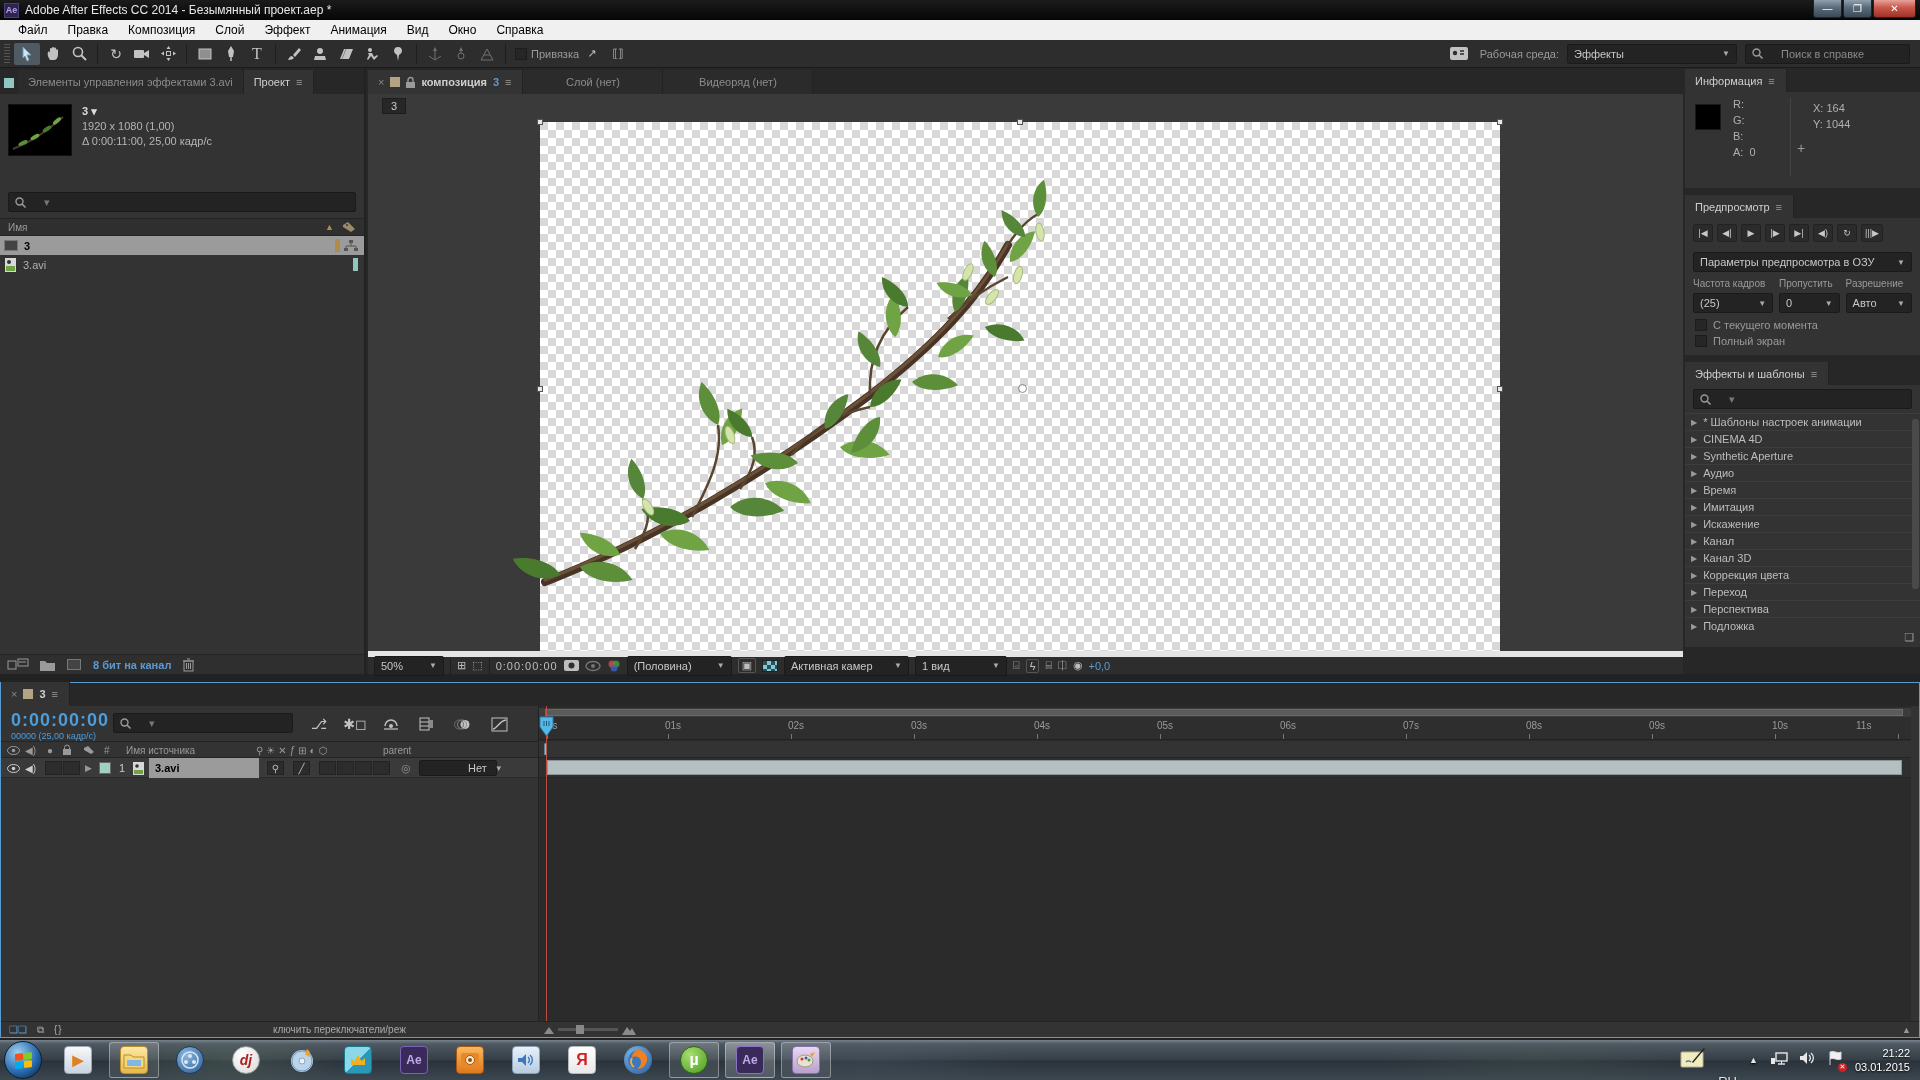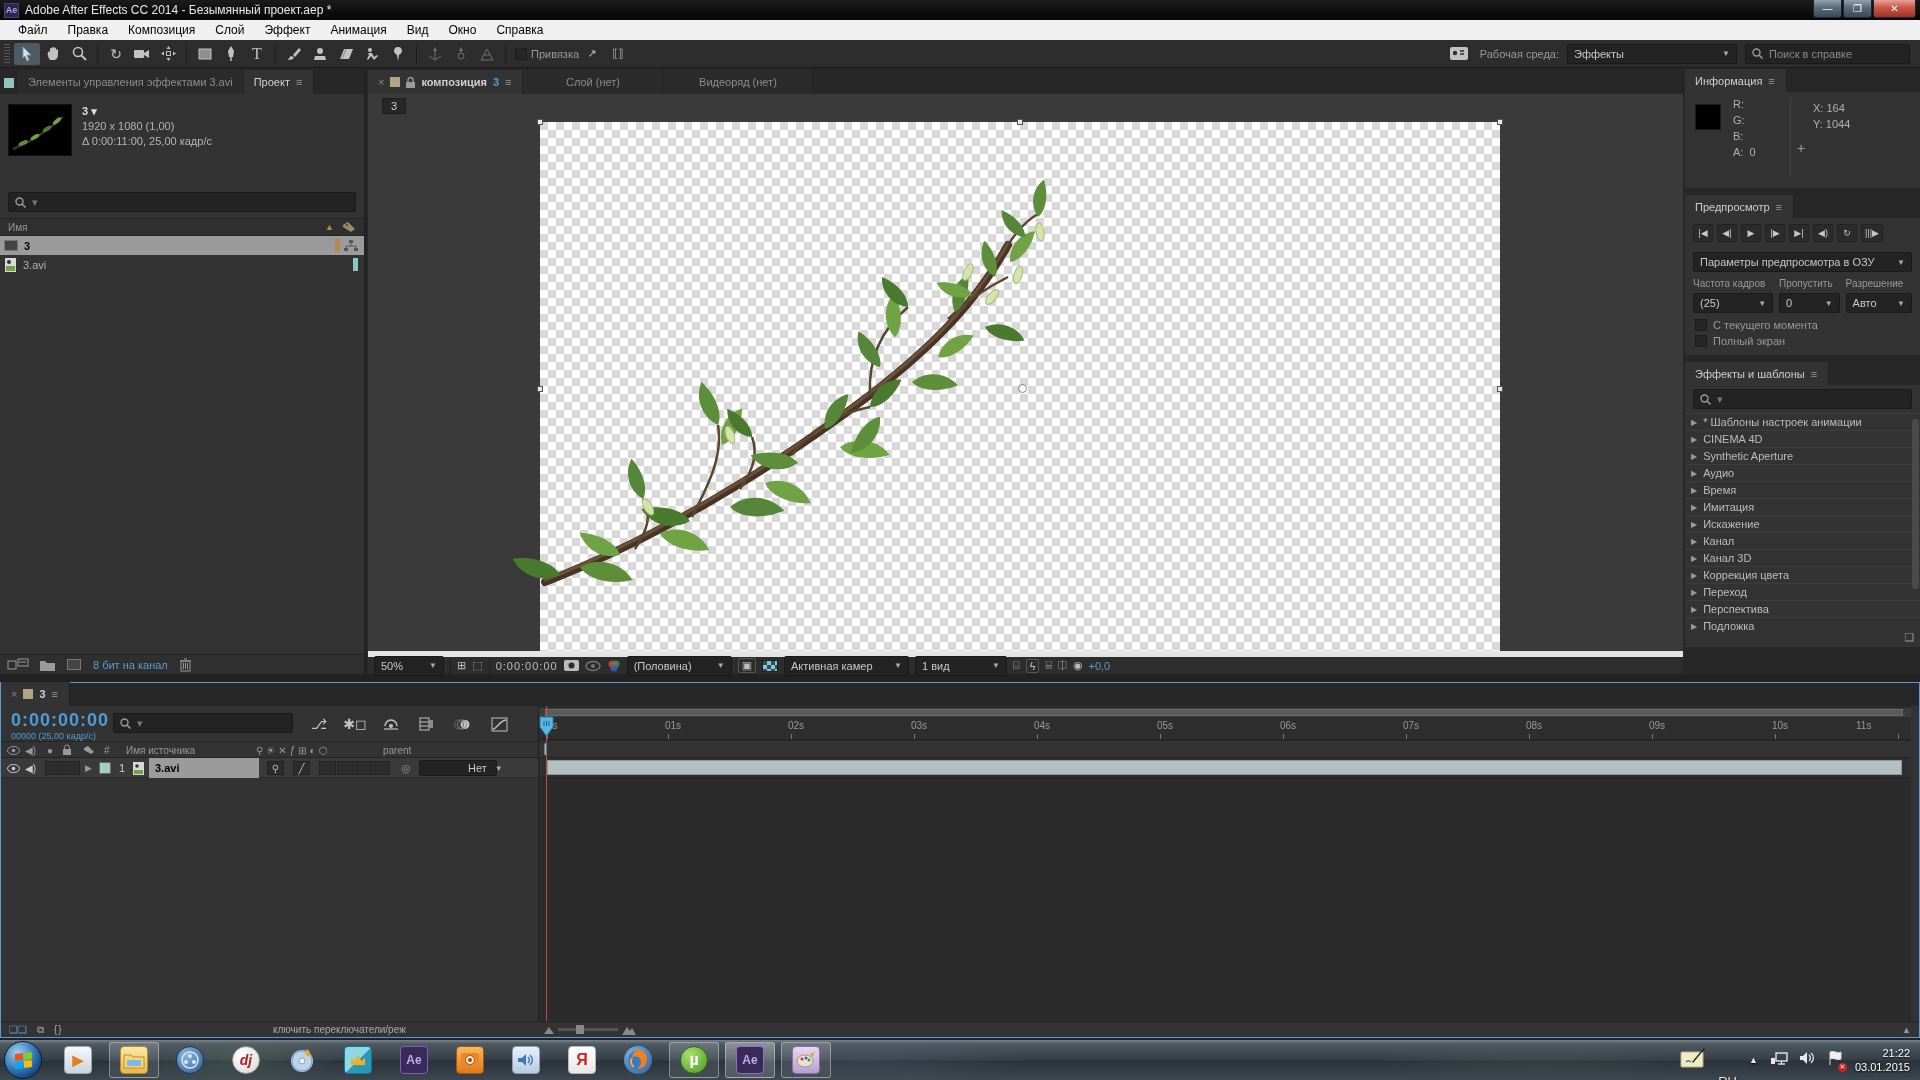--- a/index.html
+++ b/index.html
@@ -24,21 +24,21 @@
   .tool { width:26px; height:22px; display:flex; align-items:center; justify-content:center; color:#c2c2c2; font-size:14px; }
   .tool svg { display:block; }
   .tool.selected { background:#505a63; border-radius:2px; }
   .tool.dim { opacity:.45; }
   .tb-sep { width:1px; height:20px; background:#1e1e1e; margin:0 5px; }
   .grip { width:6px; height:20px; margin:0 4px; background:repeating-linear-gradient(#555 0 1px, transparent 1px 3px); }
   #toolbar-right { margin-left:auto; display:flex; align-items:center; gap:8px; padding-right:10px; }
   .ws-label { color:#9a9a9a; font-size:11px; }
   .dd { background:#232323; border:1px solid #1a1a1a; border-radius:2px; color:#c8c8c8; font-size:11px; height:20px; display:flex; align-items:center; padding:0 6px; gap:8px; }
   .dd .caret { font-size:8px; color:#aaa; margin-left:auto; }
-  .searchbox { background:#232323; border:1px solid #1a1a1a; border-radius:2px; color:#8a8a8a; font-size:11px; height:20px; display:flex; align-items:center; padding:0 6px; gap:6px; }
+  .searchbox { background:#232323; border:1px solid #1a1a1a; border-radius:2px; color:#8a8a8a; font-size:11px; height:20px; display:flex; align-items:center; padding:0 6px; gap:18px; }
 
   
   #main { left:0; top:68px; width:1920px; height:606px; background:#272727; }
   .panel-tabs { height:26px; background:#272727; display:flex; align-items:flex-end; }
   .ptab { height:24px; display:flex; align-items:center; padding:0 10px; gap:6px; font-size:11px; color:#8c8c8c; background:#2b2b2b; border-right:1px solid #222; }
   .ptab.active { background:#333; color:#cfcfcf; }
   .chip { width:10px; height:10px; background:#b3a385; display:inline-block; }
   .chip.teal { background:#8fc7c0; }
   .hamb { color:#9a9a9a; font-size:11px; letter-spacing:1px; }
 
@@ -47,21 +47,21 @@
   #proj-preview { display:flex; gap:10px; padding:10px 8px; }
   #proj-thumb { width:64px; height:52px; background:#000; border:1px solid #111; }
   .proj-meta div { font-size:11px; color:#b5b5b5; line-height:15px; }
   .proj-meta .nm { color:#ddd; font-weight:bold; }
   #proj-search { margin:26px 8px 6px; height:20px; }
   #proj-cols { height:18px; background:#2f2f2f; border-top:1px solid #242424; border-bottom:1px solid #242424; display:flex; align-items:center; font-size:10px; color:#999; padding:0 8px; }
   .proj-row { height:19px; display:flex; align-items:center; font-size:11px; gap:6px; padding:0 4px; position:relative; }
   .proj-row.selected { background:#9b9b9b; color:#000; }
   .proj-row .right-chip { position:absolute; right:6px; display:flex; gap:4px; align-items:center; }
   .mini-ic { width:14px; height:11px; border:1px solid #777; background:#444; display:inline-block; }
-  #proj-bottom { position:absolute; left:0; bottom:0; width:100%; height:20px; background:#2f2f2f; border-top:1px solid #242424; display:flex; align-items:center; gap:12px; padding:0 8px; font-size:11px; }
+  #proj-bottom { position:absolute; left:0; bottom:0; width:100%; height:20px; background:#2f2f2f; border-top:1px solid #242424; display:flex; align-items:center; gap:12px; padding:0 8px; font-size:11px;font-weight:bold; }
   .blue { color:#5b9bd1; }
 
   
   #viewer-panel { left:368px; top:0; width:1315px; height:606px; background:#333; }
   #viewport { position:absolute; left:0; top:26px; width:100%; height:557px; background:#3a3a3a; overflow:hidden; }
   #mini-tab { position:absolute; left:14px; top:4px; background:#272727; border:1px solid #1d1d1d; color:#ccc; font-size:11px; padding:1px 8px; }
   #comp { position:absolute; left:172px; top:28px; width:960px; height:534px;
           background:repeating-conic-gradient(#ffffff 0% 25%, #d8d8d8 0% 50%) 0 0 / 16px 16px; }
   .handle { position:absolute; width:6px; height:6px; background:#e8e8e8; border:1px solid #555; }
   #anchor { position:absolute; left:478px; top:262px; width:9px; height:9px; border:1px solid #888; border-radius:50%; background:rgba(255,255,255,.4); }

